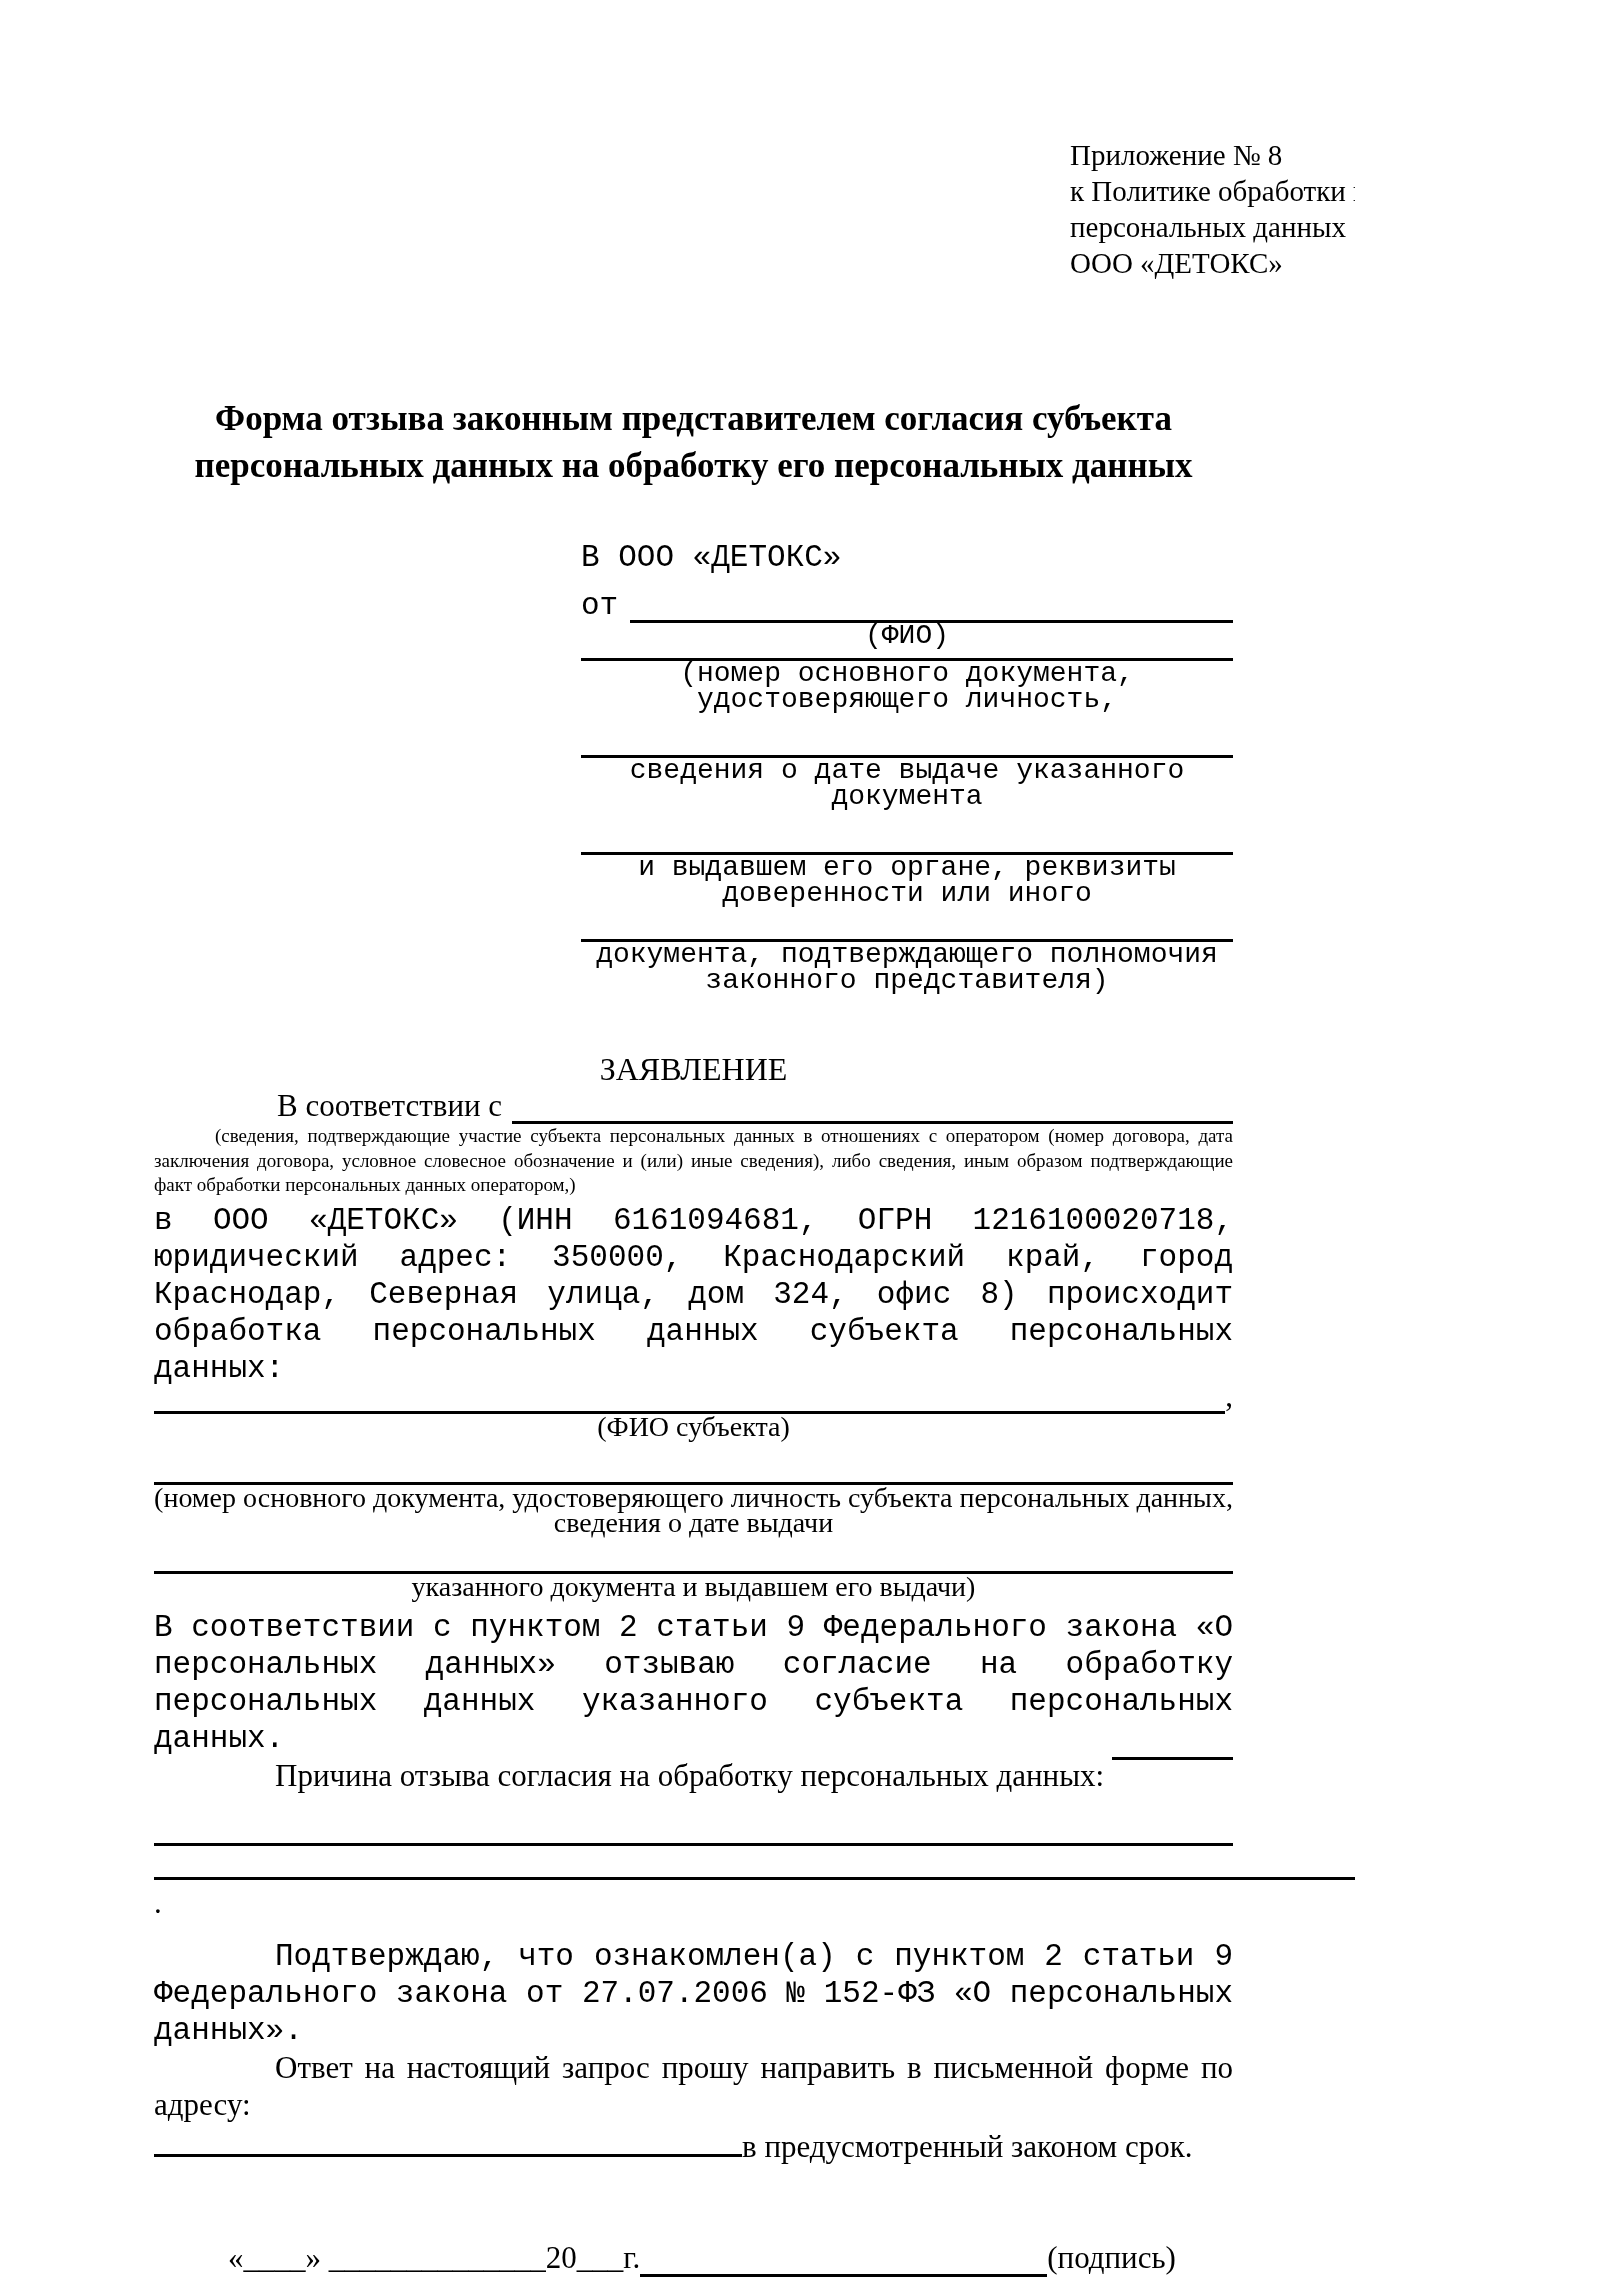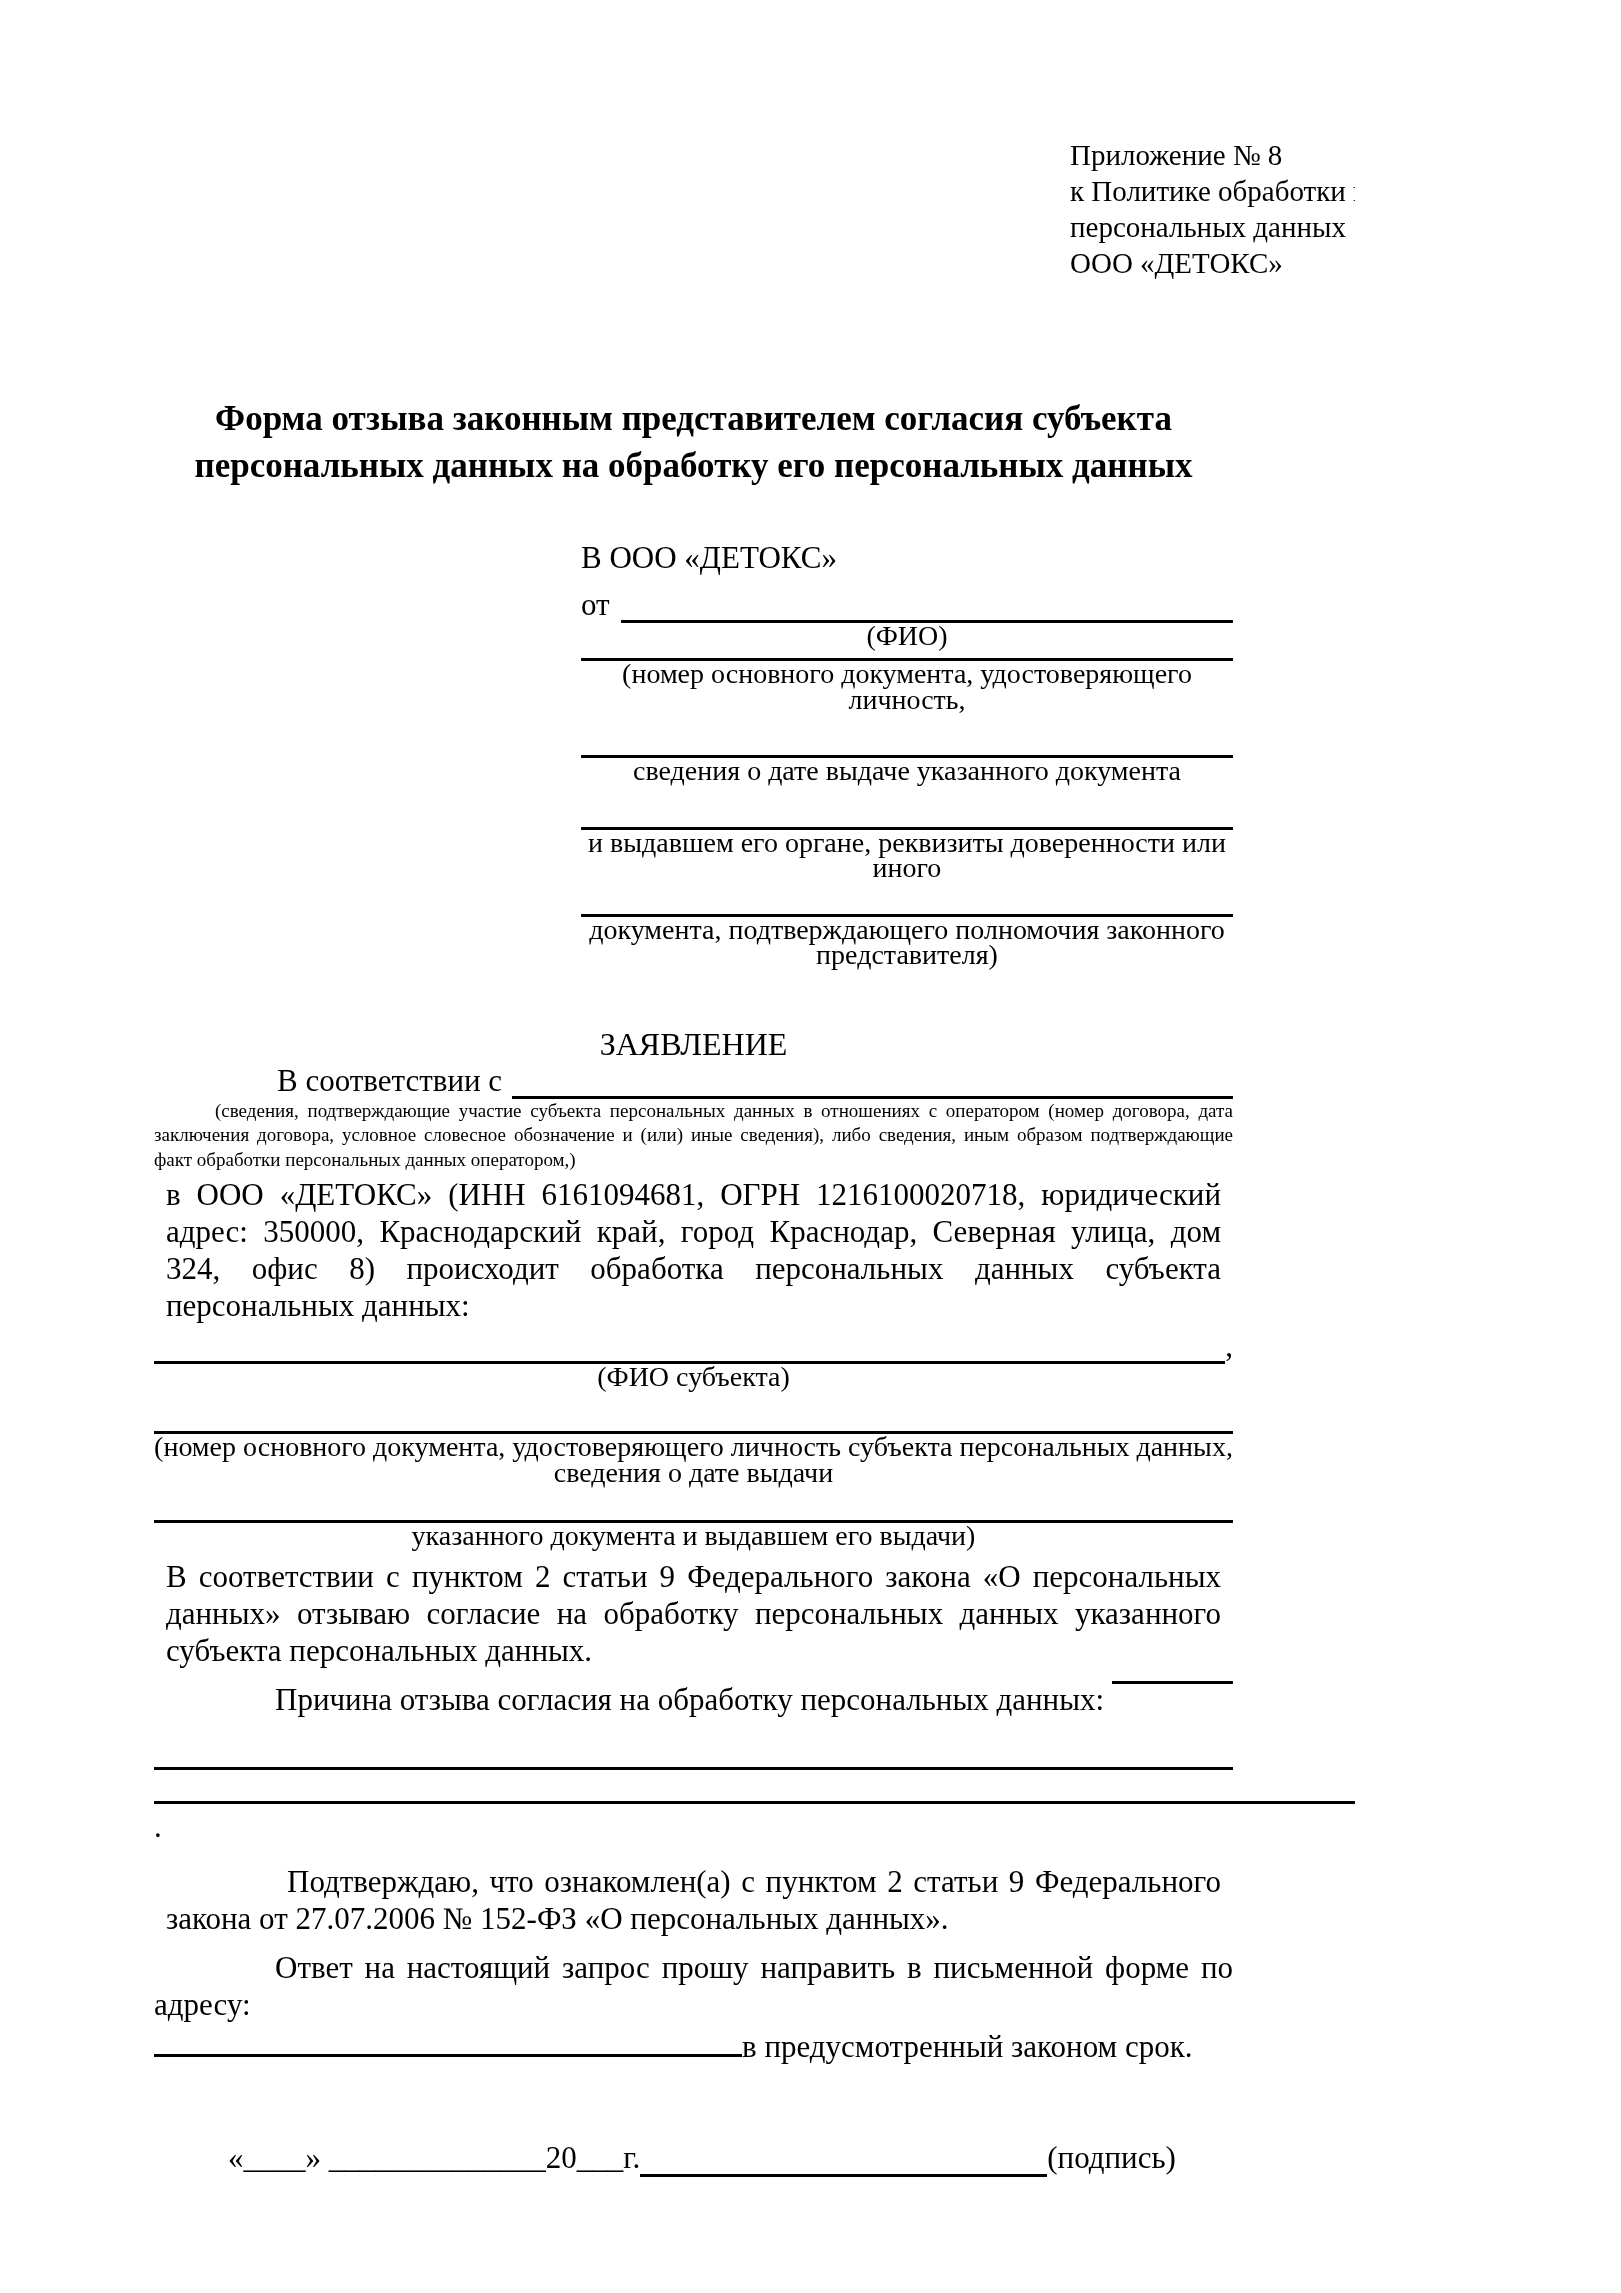--- a/index.html
+++ b/index.html
@@ -20,35 +20,35 @@
   
   .doc-title {
     margin: 114px auto 0 auto;
     max-width: 1215px;
     font-weight: bold;
     font-size: 35px;
     line-height: 47px;
     text-align: center;
   }
   
-  .addr { width: 652px; margin-left: auto; margin-top: 49px; }
+  .addr { width: 652px; margin-left: auto; margin-top: 49px; font-family: Liberation Mono, monospace; }
   .addr-org { line-height: 39px; }
   .from-row { display: flex; align-items: flex-end; height: 46px; }
   .from-label { padding-right: 11.8px; }
   .fill { flex: 1; border-bottom: 3.9px solid #000; }
   .fline { border-bottom: 3.9px solid #000; }
   .h10 { height: 9.8px; } .h34 { height: 33px; } .h36 { height: 35px; }
   .h43 { height: 42px; } .h44 { height: 43px; } .h52 { height: 51px; }
   .fcap { font-size: 28px; line-height: 25.5px; text-align: center; }
   
   .heading { text-align: center; margin-top: 57px; font-size: 32px; line-height: 39px; }
   .intro-row { display: flex; align-items: flex-end; height: 35px; }
   .intro-label { padding-left: 123px; padding-right: 9.8px; white-space: nowrap; }
   .intro-cap { font-size: 19px; line-height: 24.5px; text-align: justify; text-indent: 61px; }
-  .para { margin: 12px; line-height: 37px; text-align: justify; }
+  .para { margin: 0; line-height: 37px; text-align: justify; font-family: Liberation Mono, monospace; }
   .op-para { margin-top: 3.9px; }
   .withdraw-para { margin-top: 9.8px; }
   .subject-row { display: flex; align-items: flex-end; height: 27.4px; }
   .reason-row { display: flex; align-items: flex-start; height: 35px; line-height: 37px; }
   .reason-label { padding-left: 121px; padding-right: 7.8px; white-space: nowrap; }
   .period-row { line-height: 33px; }
   .inline-line { display: inline-block; height: 31px; border-bottom: 3.9px solid #000; }
   .w1288 { width: 1262px; }
   .w600 { width: 588px; }
   .indent { text-indent: 121px; }

